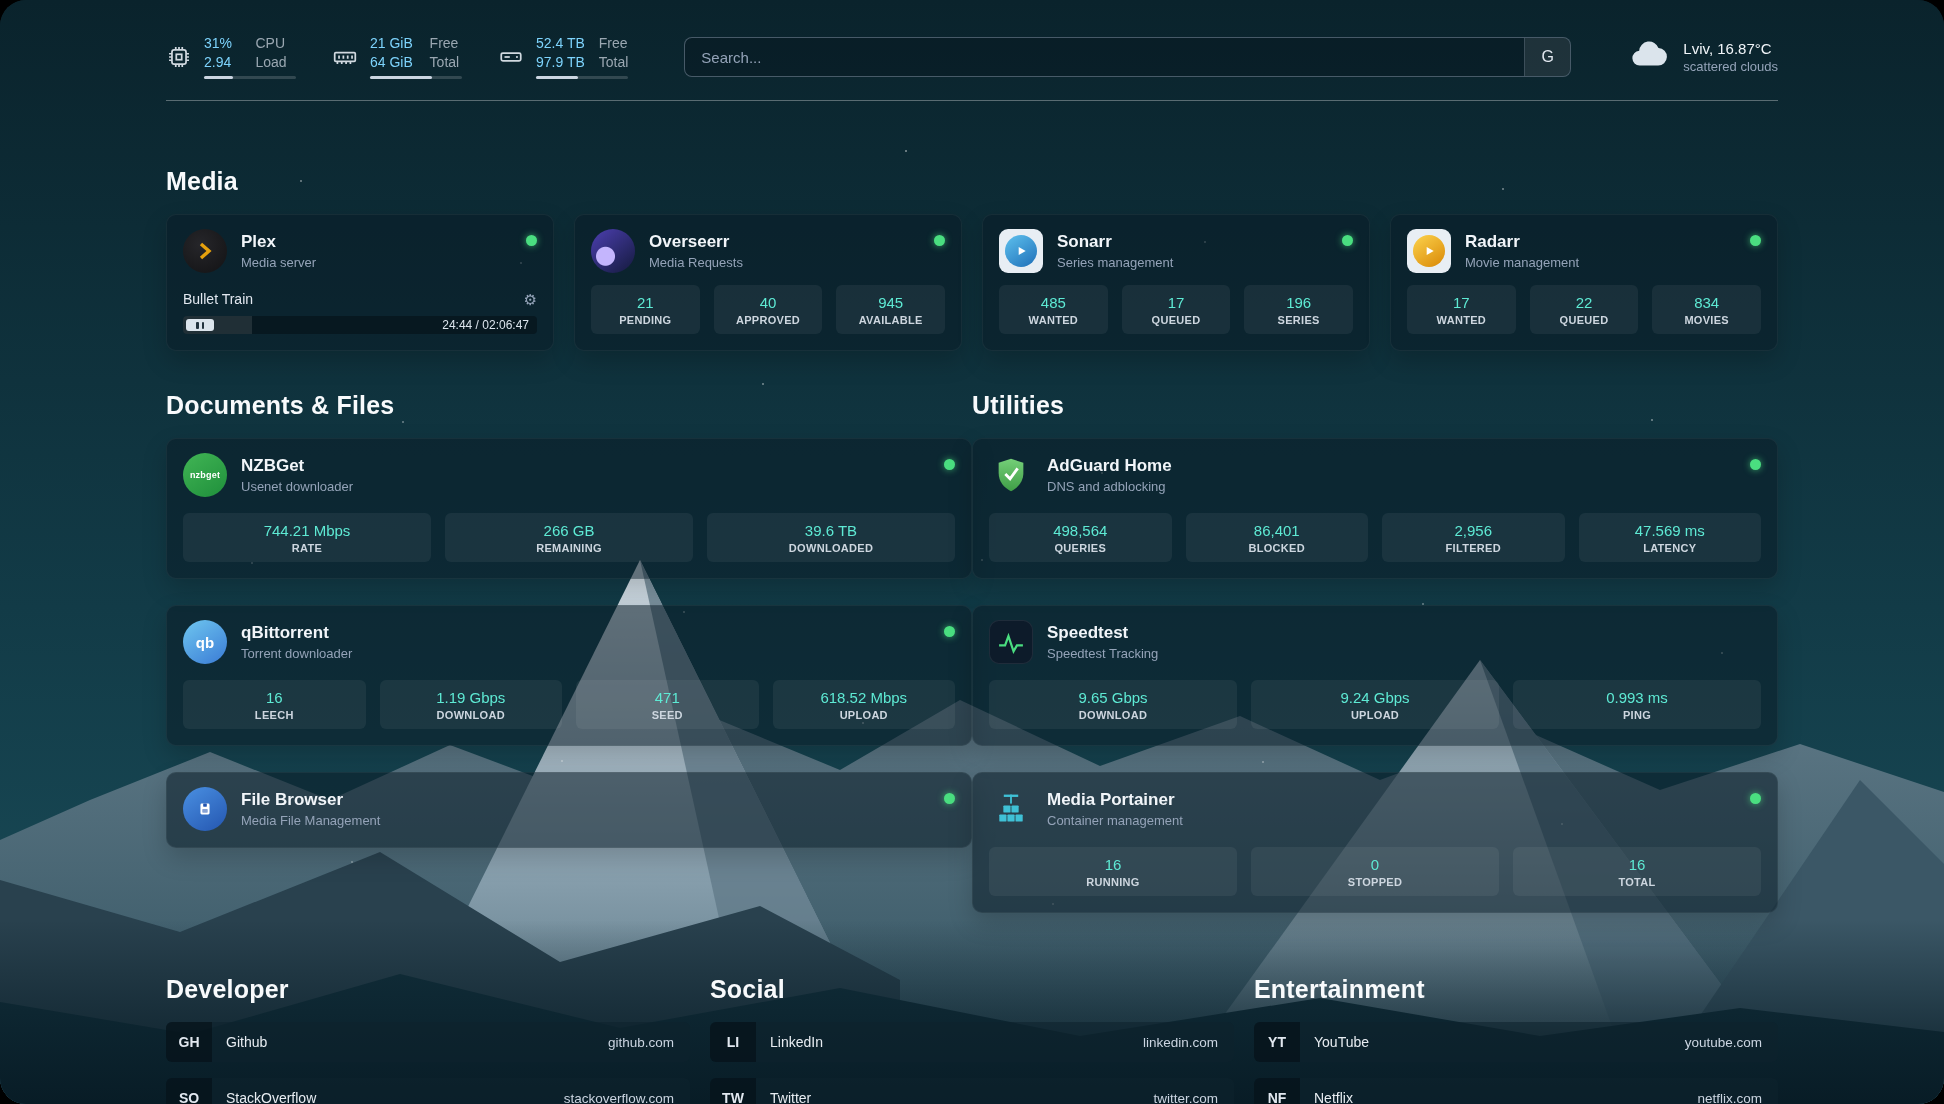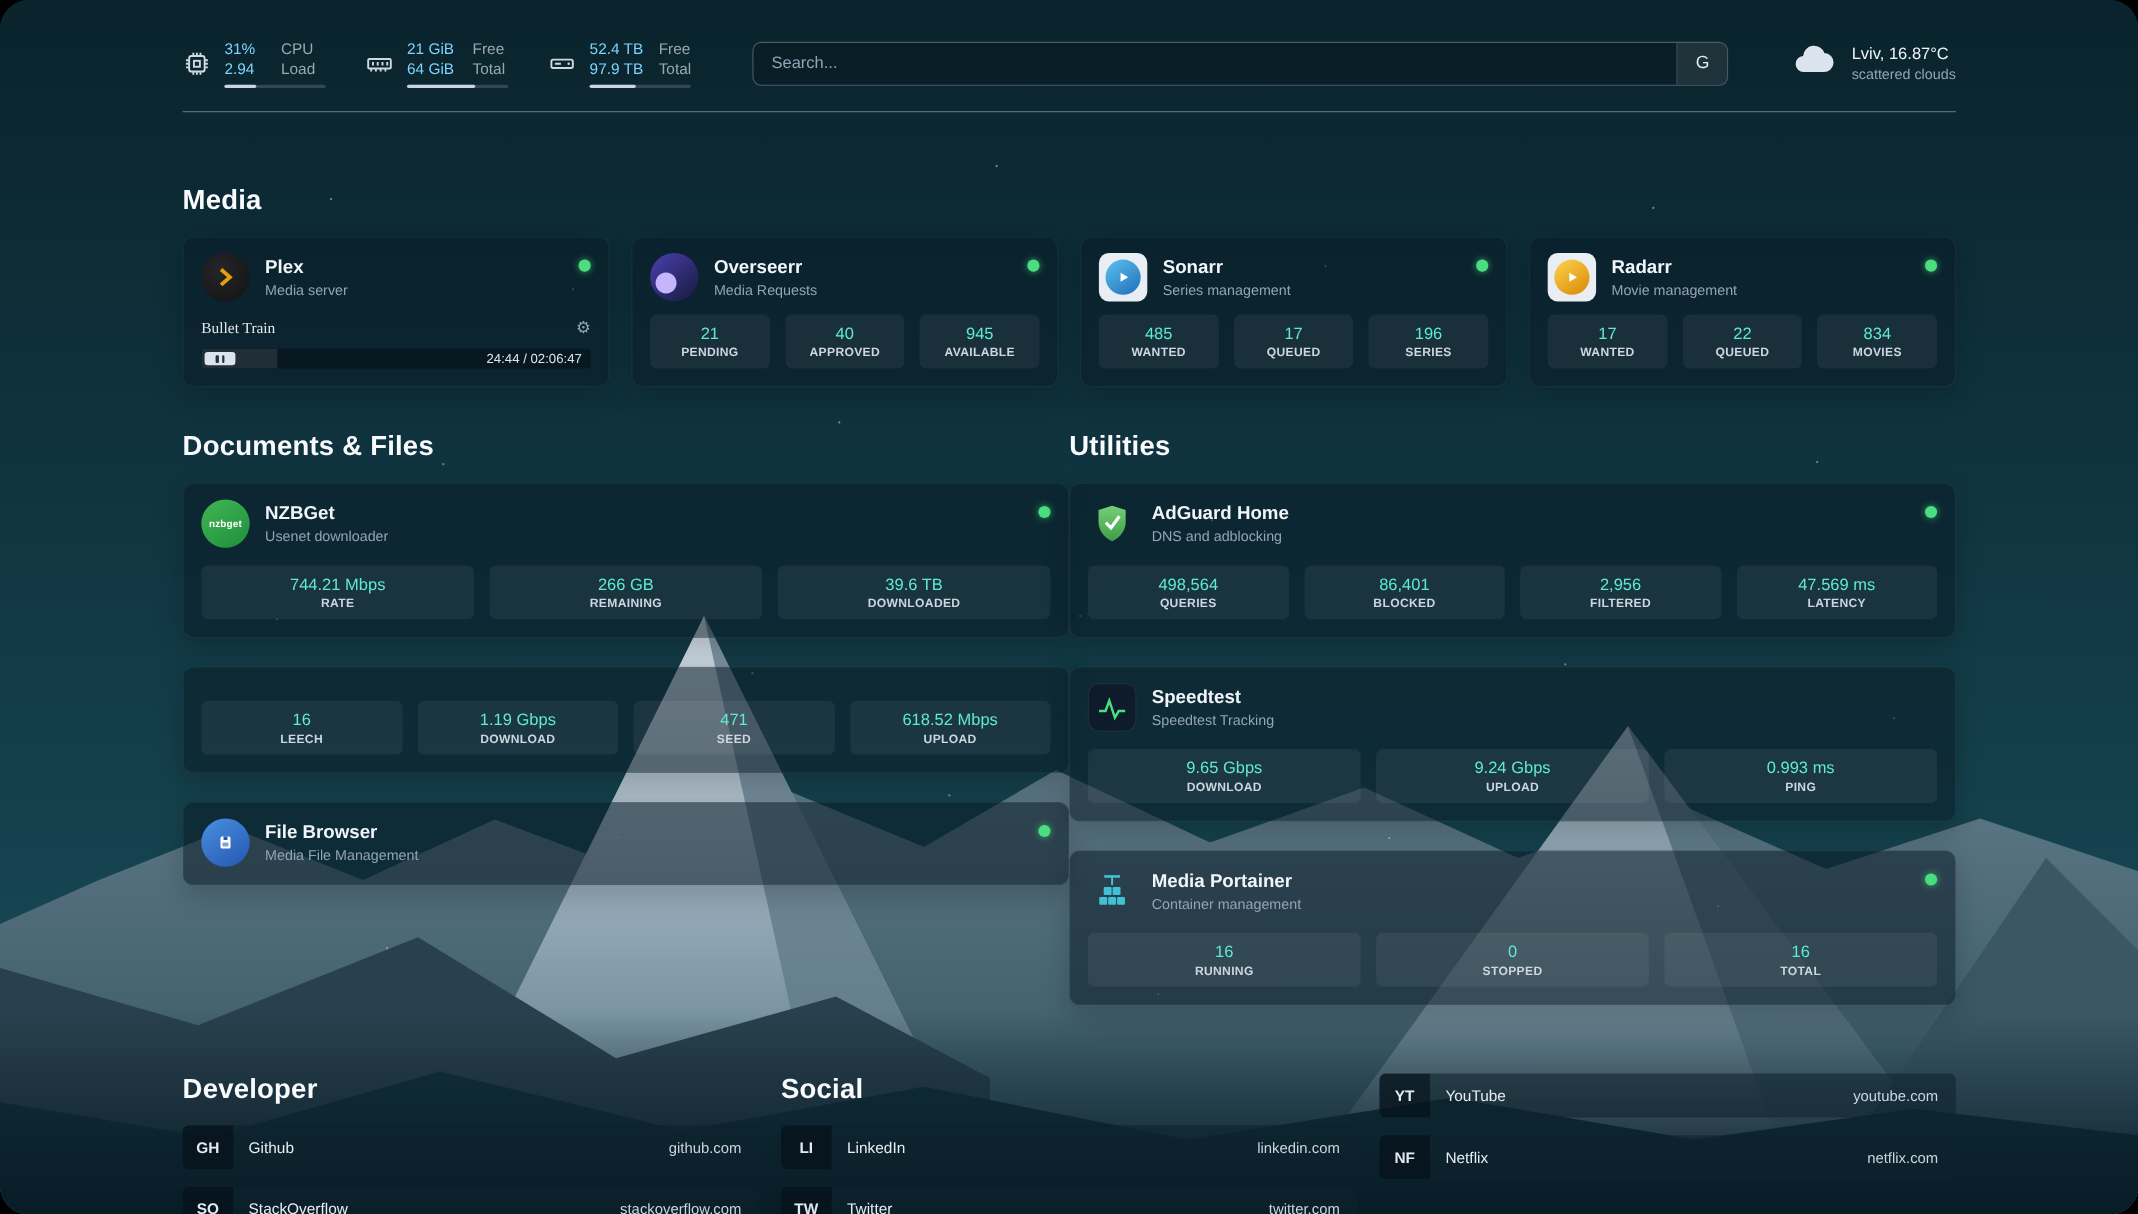--- a/index.html
+++ b/index.html
@@ -53,21 +53,21 @@
   .svc-name { font-size:17px; font-weight:600; color:#f1f5f9; }
   .svc-desc { font-size:13px; color:#94a3b8; margin-top:3px; }
   .status-dot { width:11px; height:11px; border-radius:50%; background:var(--green,#4ade80); margin-left:auto; align-self:flex-start; margin-top:6px; box-shadow:0 0 7px rgba(74,222,128,.7); }
 
   .stats { display:flex; gap:14px; margin-top:16px; }
   .stat { flex:1; background:rgba(255,255,255,.06); border-radius:6px; padding:9px 4px 8px; text-align:center; }
   .stat-val { font-size:15px; color:#5eead4; white-space:nowrap; }
   .stat-lbl { font-size:11px; font-weight:700; color:#cdd6df; margin-top:3px; letter-spacing:.3px; }
 
   
-  .player-top { display:flex; align-items:flex-start; justify-content:space-between;font-family:Liberation Serif, serif; }
+  .player-top { display:flex; align-items:flex-end; justify-content:space-between; }
   .player-title { font-size:14px; color:#e2e8f0; }
   .gear { color:#94a3b8; font-size:15px; cursor:pointer; line-height:1; }
   .player-bar { margin-top:9px; height:18px; background:rgba(2,10,16,.45); border-radius:4px; display:flex; align-items:center; position:relative; overflow:hidden; }
   .player-fill { position:absolute; left:0; top:0; bottom:0; background:rgba(255,255,255,.10); width:0; }
   .pause { width:28px; height:12px; background:#dbe4ec; border-radius:3px; margin-left:3px; display:flex; align-items:center; justify-content:center; gap:3px; position:relative; z-index:1; cursor:pointer; }
   .pause i { width:2.5px; height:7px; background:#22323d; border-radius:1px; }
   .player-time { margin-left:auto; margin-right:8px; font-size:12px; color:#dbe4ec; z-index:1; white-space:nowrap; }
 
   
   .links-grid { display:grid; grid-template-columns:repeat(3,1fr); gap:20px; margin-top:62px; }
@@ -365,20 +365,28 @@
                   <div class="stat-lbl">REMAINING</div>
                 </div>
               <div class="stat">
                   <div class="stat-val">39.6 TB</div>
                   <div class="stat-lbl">DOWNLOADED</div>
                 </div>
             </div>
           </div>
 
           <div class="card">
+            <div class="card-head">
+              <span class="svc-icon icon-qb">qb</span>
+              <div>
+                <div class="svc-name">qBittorrent</div>
+                <div class="svc-desc">Torrent downloader</div>
+              </div>
+              <span class="status-dot"></span>
+            </div>
             <div class="stats">
               <div class="stat">
                   <div class="stat-val">16</div>
                   <div class="stat-lbl">LEECH</div>
                 </div>
               <div class="stat">
                   <div class="stat-val">1.19 Gbps</div>
                   <div class="stat-lbl">DOWNLOAD</div>
                 </div>
               <div class="stat">
@@ -550,20 +558,21 @@
           </div>
           <div class="link-row">
             <span class="link-abbr">TW</span>
             <span class="link-name">Twitter</span>
             <span class="link-url">twitter.com</span>
           </div>
         </div>
       </section>
 
       <section>
+        <h2 class="section-title">Entertainment</h2>
         <div class="link-stack">
           <div class="link-row">
             <span class="link-abbr">YT</span>
             <span class="link-name">YouTube</span>
             <span class="link-url">youtube.com</span>
           </div>
           <div class="link-row">
             <span class="link-abbr">NF</span>
             <span class="link-name">Netflix</span>
             <span class="link-url">netflix.com</span>

